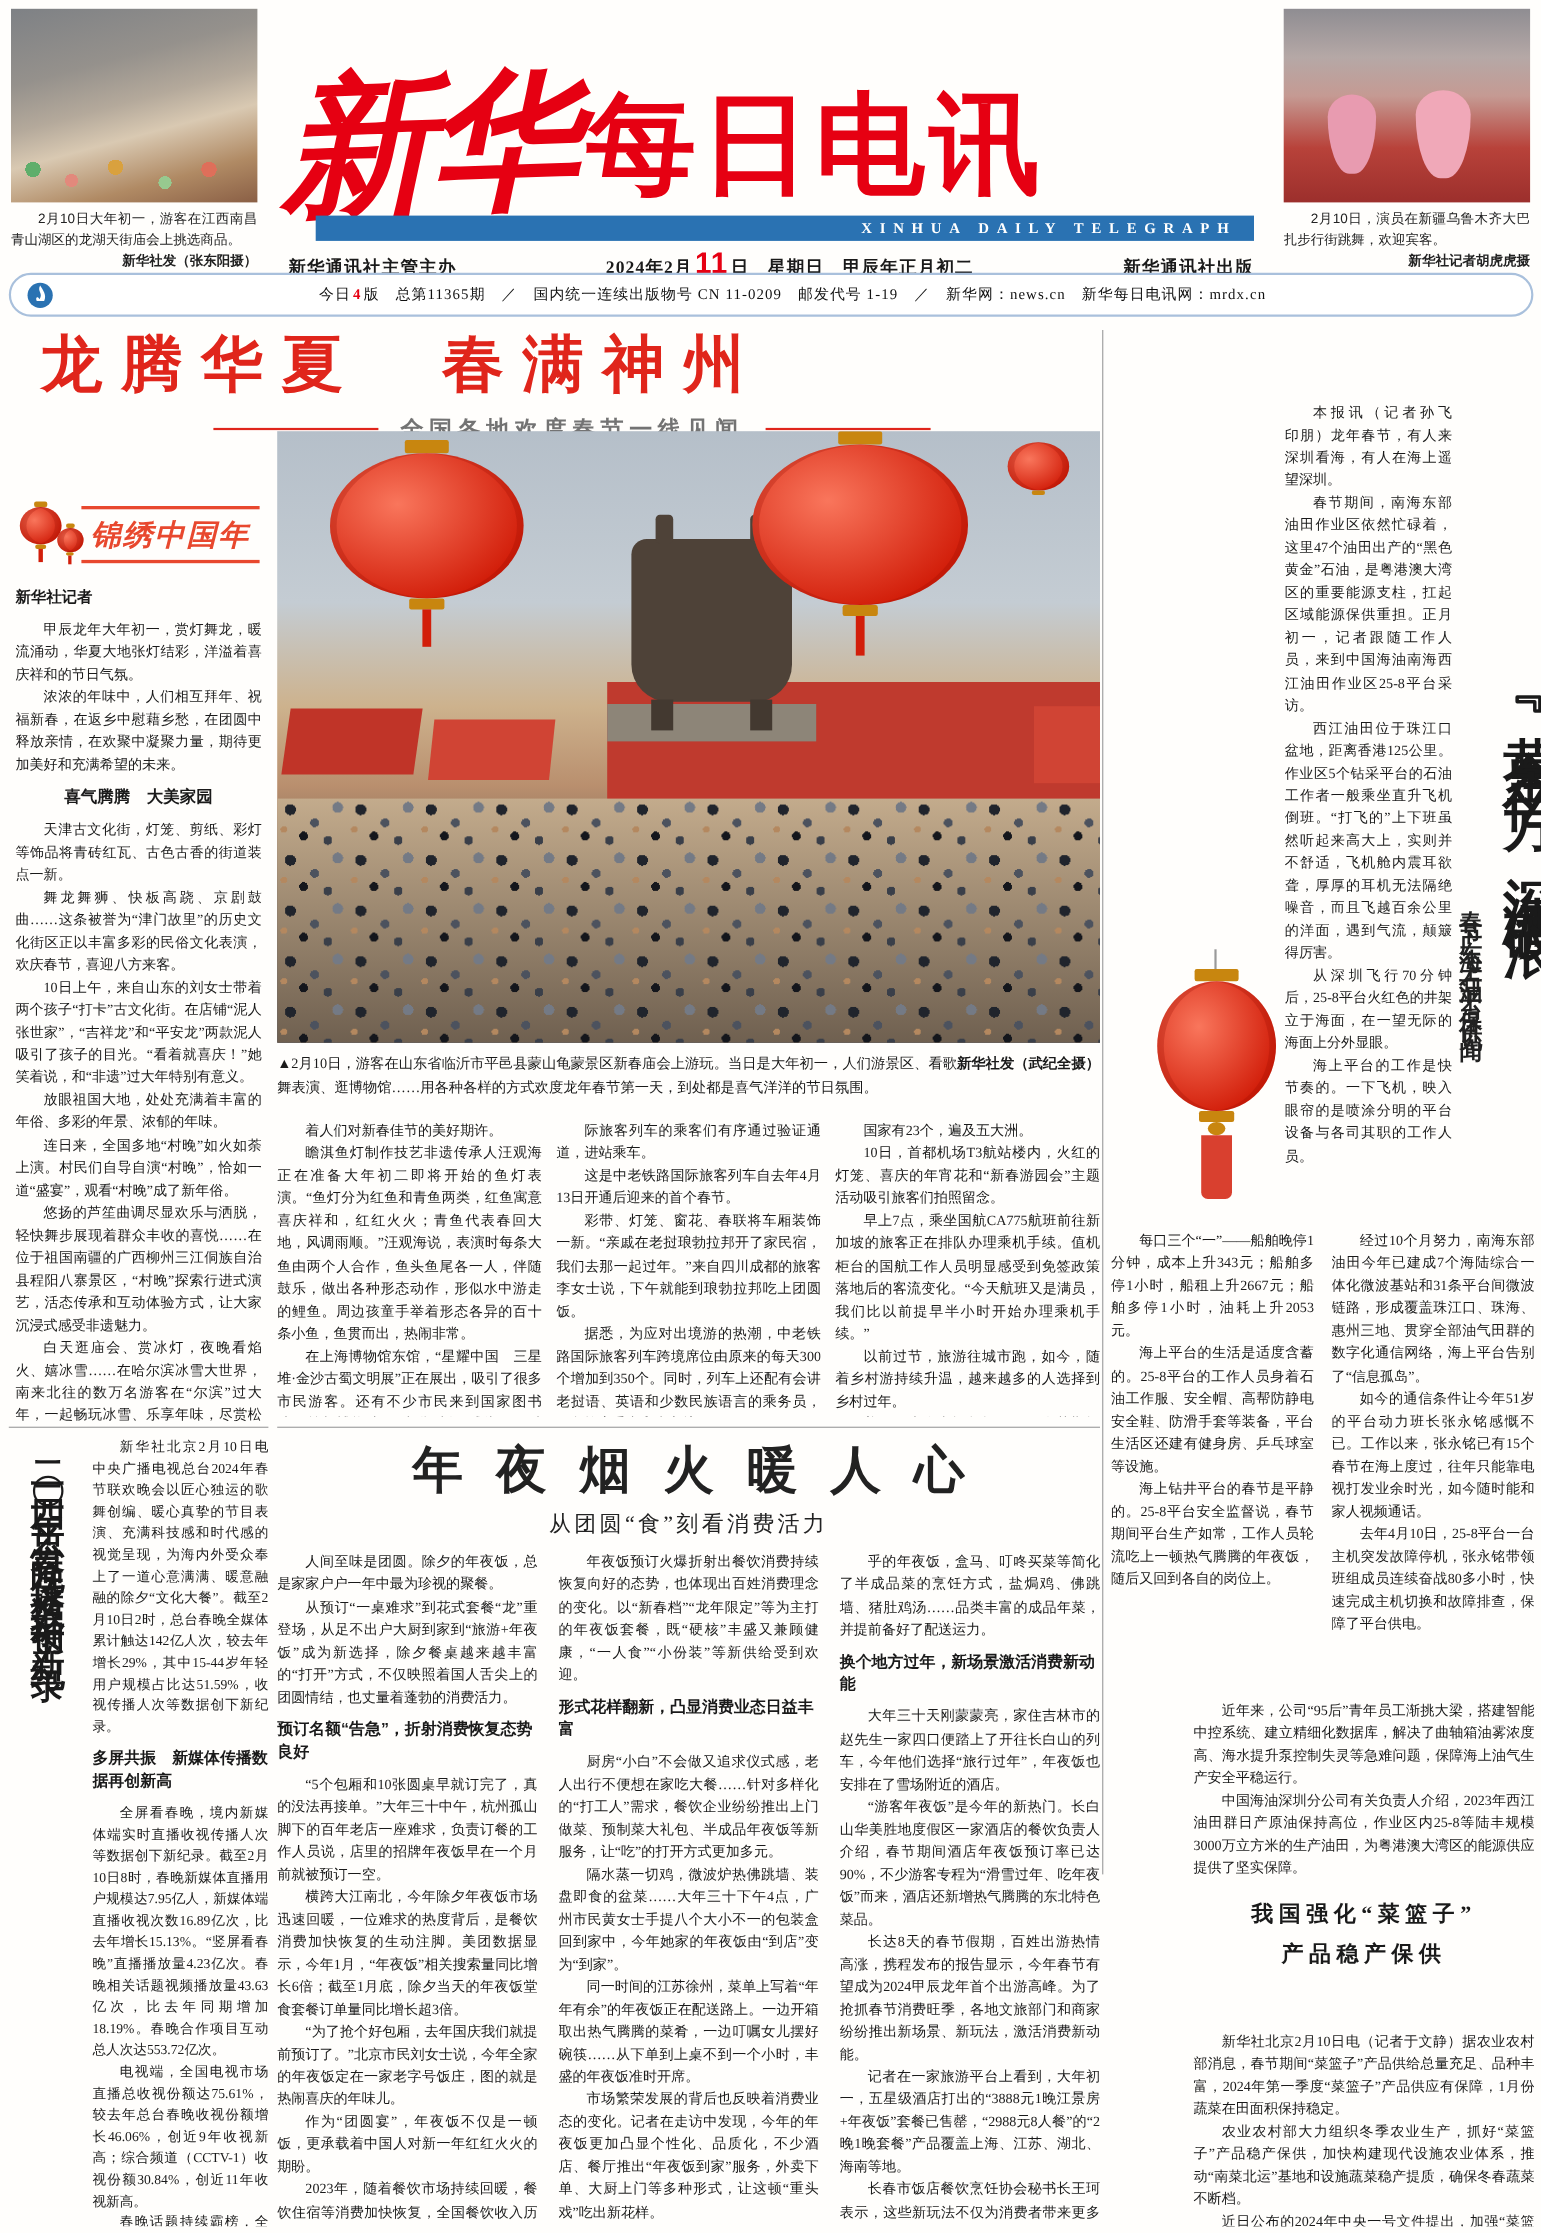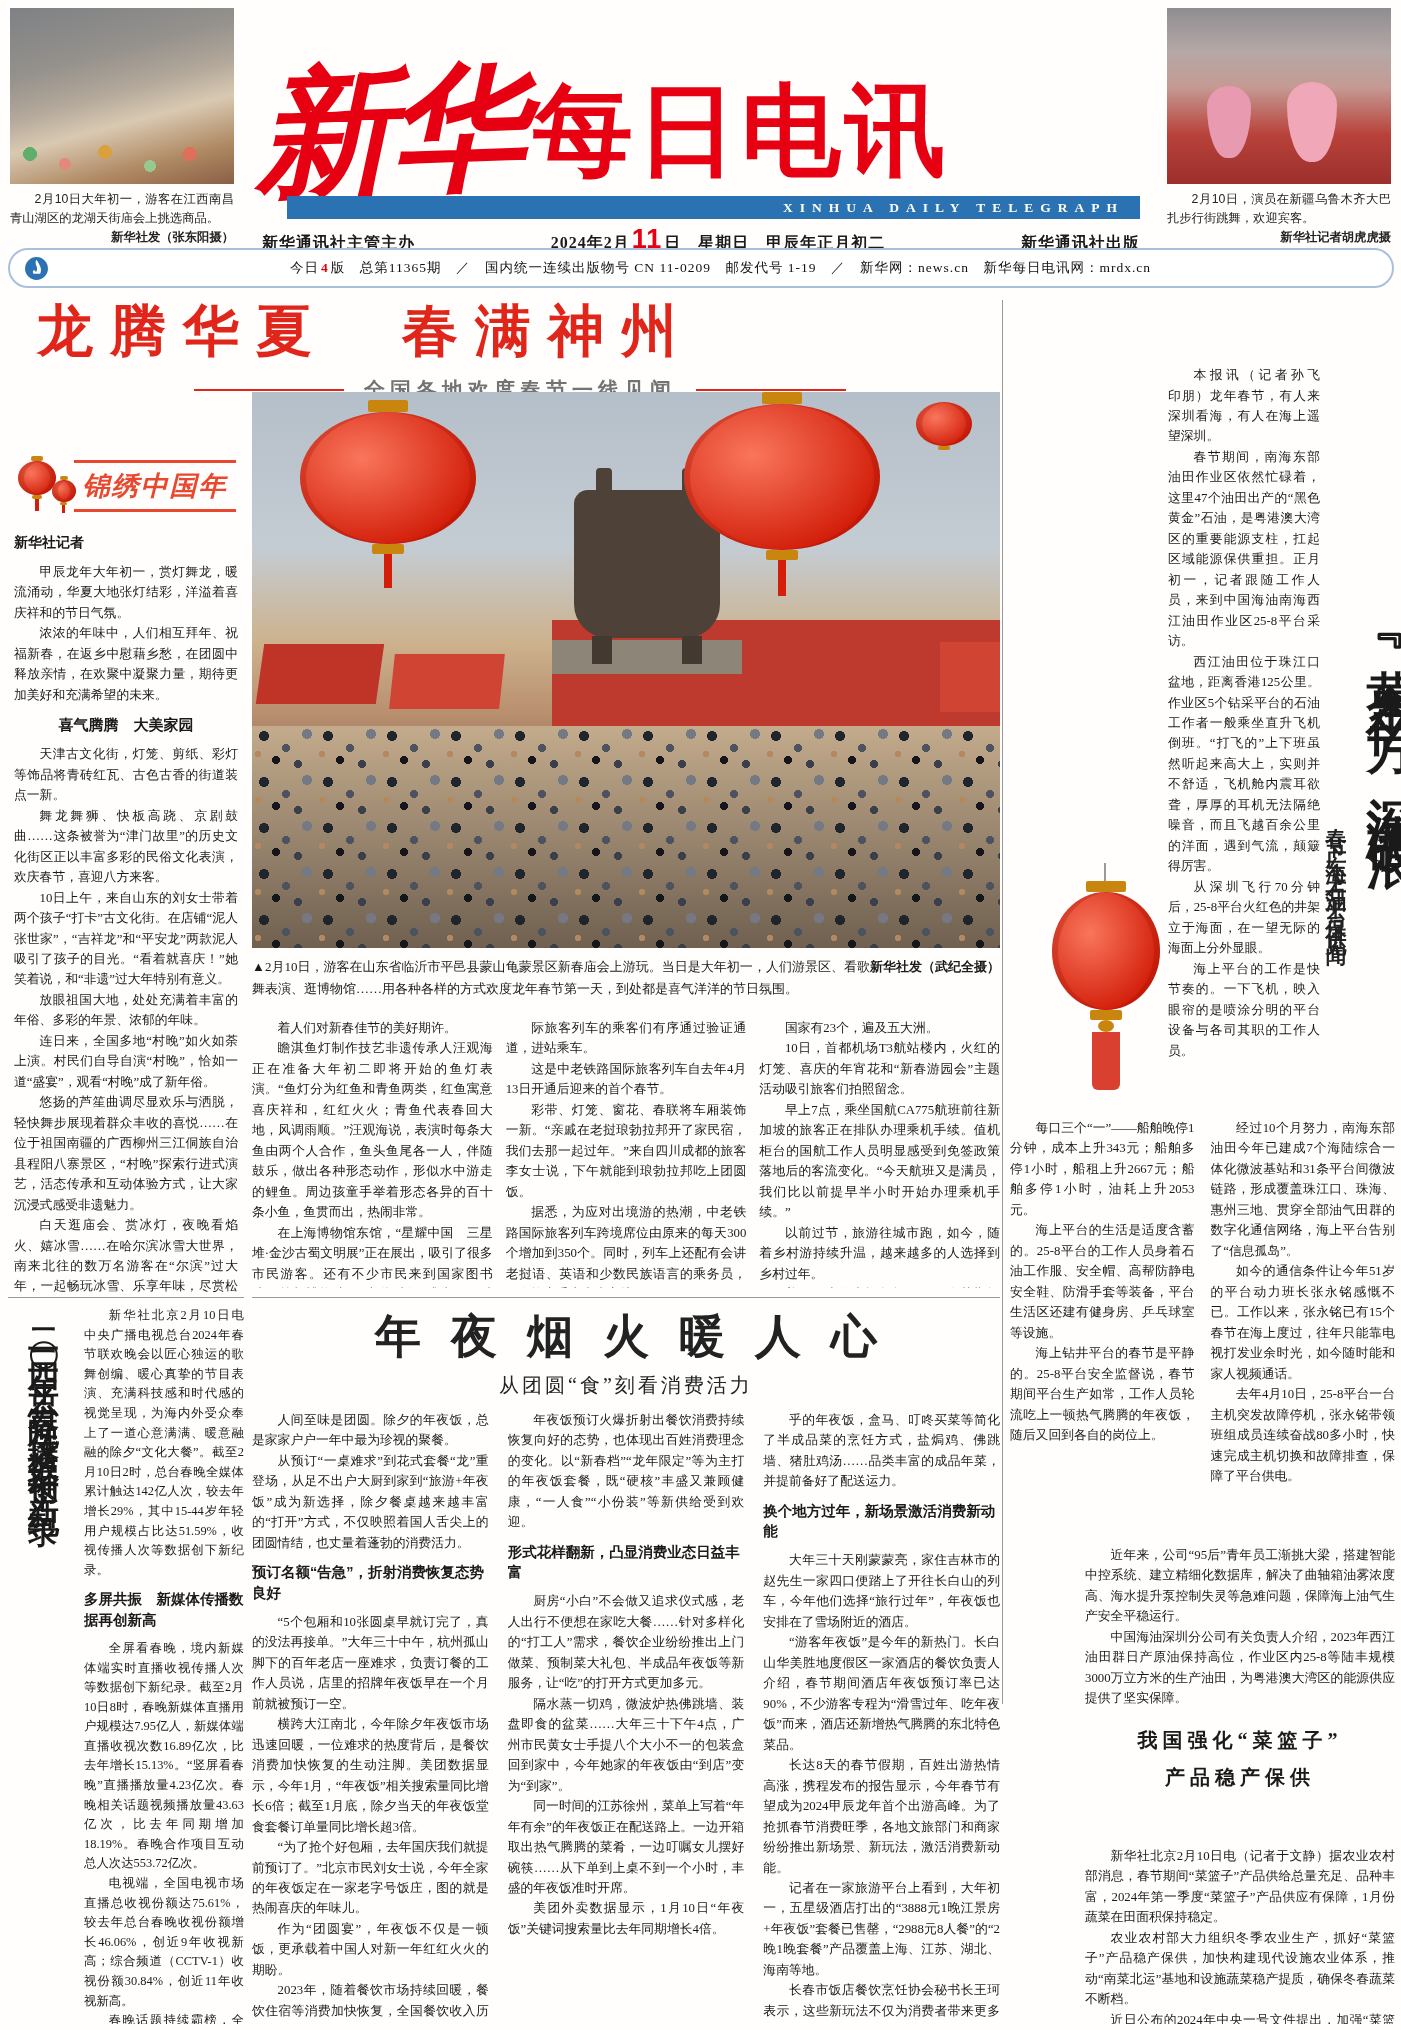--- a/index.html
+++ b/index.html
@@ -277,20 +277,21 @@
         <p class="para">“为了抢个好包厢，去年国庆我们就提前预订了。”北京市民刘女士说，今年全家的年夜饭定在一家老字号饭庄，图的就是热闹喜庆的年味儿。</p>
         <p class="para">作为“团圆宴”，年夜饭不仅是一顿饭，更承载着中国人对新一年红红火火的期盼。</p>
         <p class="para">2023年，随着餐饮市场持续回暖，餐饮住宿等消费加快恢复，全国餐饮收入历史性突破5万亿元，同比增长20.4%，餐饮业商务活动指数持续位于扩张区间。</p>
       </div>
     <div>
         <p class="para">年夜饭预订火爆折射出餐饮消费持续恢复向好的态势，也体现出百姓消费理念的变化。以“新春档”“龙年限定”等为主打的年夜饭套餐，既“硬核”丰盛又兼顾健康，“一人食”“小份装”等新供给受到欢迎。</p>
         <p class="colsub">形式花样翻新，凸显消费业态日益丰富</p>
         <p class="para">厨房“小白”不会做又追求仪式感，老人出行不便想在家吃大餐……针对多样化的“打工人”需求，餐饮企业纷纷推出上门做菜、预制菜大礼包、半成品年夜饭等新服务，让“吃”的打开方式更加多元。</p>
         <p class="para">隔水蒸一切鸡，微波炉热佛跳墙、装盘即食的盆菜……大年三十下午4点，广州市民黄女士手提八个大小不一的包装盒回到家中，今年她家的年夜饭由“到店”变为“到家”。</p>
         <p class="para">同一时间的江苏徐州，菜单上写着“年年有余”的年夜饭正在配送路上。一边开箱取出热气腾腾的菜肴，一边叮嘱女儿摆好碗筷……从下单到上桌不到一个小时，丰盛的年夜饭准时开席。</p>
+        <p class="para">市场繁荣发展的背后也反映着消费业态的变化。记者在走访中发现，今年的年夜饭更加凸显个性化、品质化，不少酒店、餐厅推出“年夜饭到家”服务，外卖下单、大厨上门等多种形式，让这顿“重头戏”吃出新花样。</p>
         <p class="para">美团外卖数据显示，1月10日“年夜饭”关键词搜索量比去年同期增长4倍。</p>
       </div>
     <div>
         <p class="para">乎的年夜饭，盒马、叮咚买菜等简化了半成品菜的烹饪方式，盐焗鸡、佛跳墙、猪肚鸡汤……品类丰富的成品年菜，并提前备好了配送运力。</p>
         <p class="colsub">换个地方过年，新场景激活消费新动能</p>
         <p class="para">大年三十天刚蒙蒙亮，家住吉林市的赵先生一家四口便踏上了开往长白山的列车，今年他们选择“旅行过年”，年夜饭也安排在了雪场附近的酒店。</p>
         <p class="para">“游客年夜饭”是今年的新热门。长白山华美胜地度假区一家酒店的餐饮负责人介绍，春节期间酒店年夜饭预订率已达90%，不少游客专程为“滑雪过年、吃年夜饭”而来，酒店还新增热气腾腾的东北特色菜品。</p>
         <p class="para">长达8天的春节假期，百姓出游热情高涨，携程发布的报告显示，今年春节有望成为2024甲辰龙年首个出游高峰。为了抢抓春节消费旺季，各地文旅部门和商家纷纷推出新场景、新玩法，激活消费新动能。</p>
         <p class="para">记者在一家旅游平台上看到，大年初一，五星级酒店打出的“3888元1晚江景房+年夜饭”套餐已售罄，“2988元8人餐”的“2晚1晚套餐”产品覆盖上海、江苏、湖北、海南等地。</p>
         <p class="para">长春市饭店餐饮烹饪协会秘书长王珂表示，这些新玩法不仅为消费者带来更多个性化体验，还拓宽了餐饮企业的经营半径，促进消费在新的一年里持续回暖。</p>

